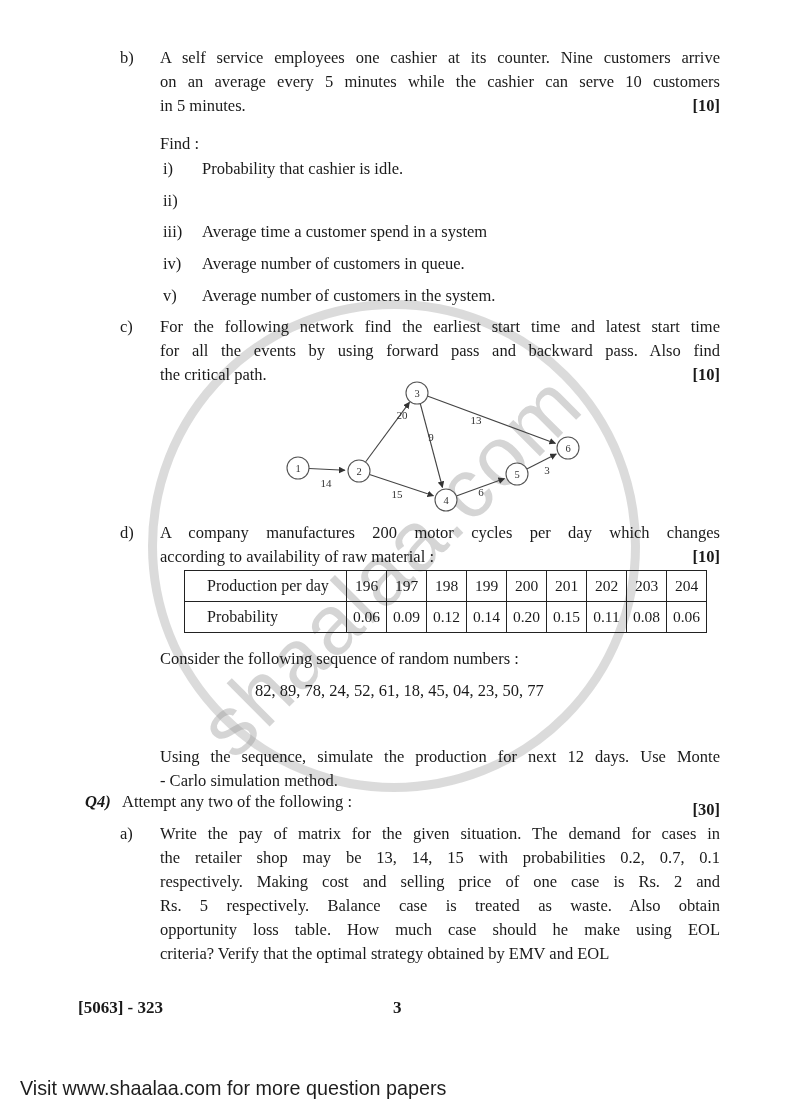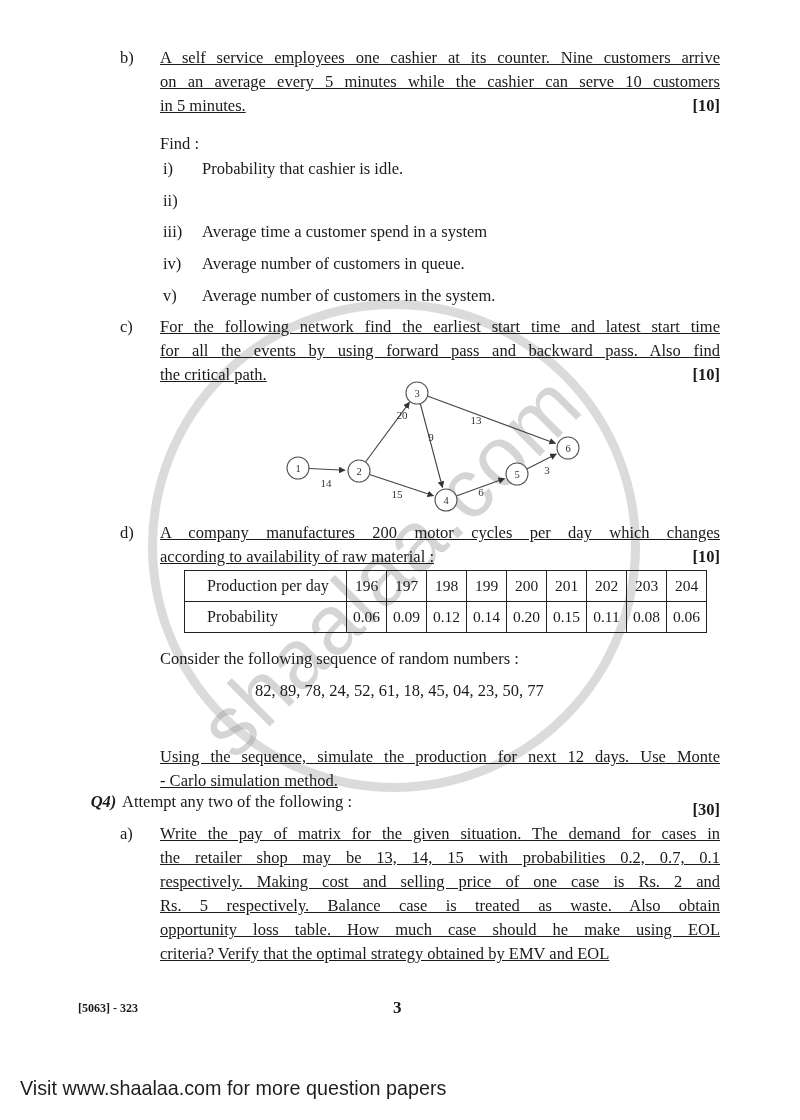--- a/index.html
+++ b/index.html
@@ -13,44 +13,44 @@
     border:9px solid rgba(170,170,170,0.42);z-index:0;
   }
   .wm-text{
     position:absolute;left:110px;top:513px;width:560px;height:104px;z-index:0;
     font-family:"Liberation Sans", sans-serif;font-size:84px;line-height:104px;text-align:center;
     color:rgba(150,150,150,0.40);transform:rotate(-45deg);letter-spacing:2px;
   }
   
   .qblock{position:absolute;display:flex;z-index:1;}
   .qlabel{flex:0 0 40px;}
-  .qlabel.q4{flex:0 0 37px;font-weight:bold;font-style:italic;text-align:center;}
+  .qlabel.q4{flex:0 0 37px;font-weight:bold;font-style:italic;}
   .qbody{flex:1 1 auto;position:relative;}
-  .para .tline{text-align:justify;text-align-last:justify;height:24px;overflow:hidden;text-decoration:underline;}
+  .para .tline{text-align:justify;text-align-last:justify;height:24px;overflow:hidden;}
   .para .tline:last-child{text-align-last:left;}
   .marks{position:absolute;right:0;font-weight:bold;z-index:2;margin-left:16px;}
   .plain{position:absolute;z-index:1;margin-top:8px;}
   
   .rlist{position:absolute;left:163px;top:157px;width:557px;z-index:1;}
   .ritem{display:flex;margin-bottom:7.7px;}
   .rnum{flex:0 0 39px;}
   
   .diagram{position:absolute;left:281px;top:378px;z-index:1;}
   .diagram text{font-family:"Liberation Serif", serif;font-size:11px;fill:#333;}
   .diagram .nodelbl{font-size:10.5px;}
   
   .dtable{
     position:absolute;left:184px;top:570px;z-index:1;border-collapse:collapse;table-layout:fixed;
     font-size:16px;color:#1a1a1a;
   }
   .dtable td{border:1.4px solid #222;height:30px;padding:0;overflow:hidden;white-space:nowrap;}
   .dtable td.hdr{width:139px;text-align:left;padding-left:22px;}
   .dtable td.val{width:39px;text-align:center;font-size:15.5px;}
   
-  .footer-code{position:absolute;left:78px;top:996px;font-weight:bold;font-size:12px;z-index:1;}
+  .footer-code{position:absolute;left:78px;top:996px;font-weight:bold;font-size:17px;z-index:1;}
   .footer-page{position:absolute;left:393px;top:996px;font-weight:bold;font-size:17px;z-index:1;}
   .visit-line{
     position:absolute;left:20px;top:1076px;z-index:1;color:#1e1e1e;
     font-family:"Liberation Sans", sans-serif;font-size:21px;line-height:24px;
     transform:scaleX(0.94);transform-origin:left center;
   }
 </style>
 </head>
 <body>
 

